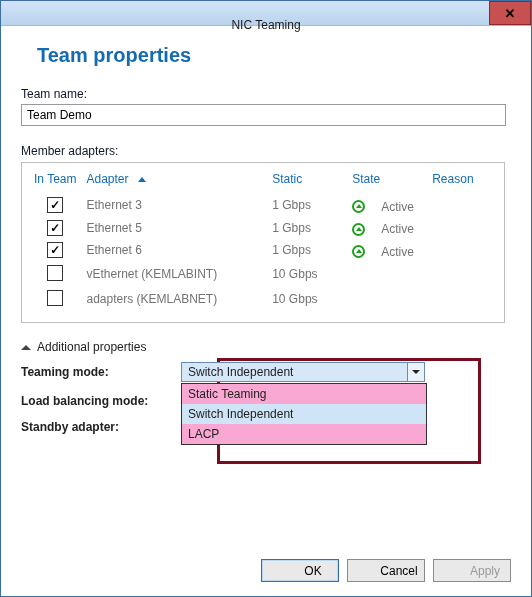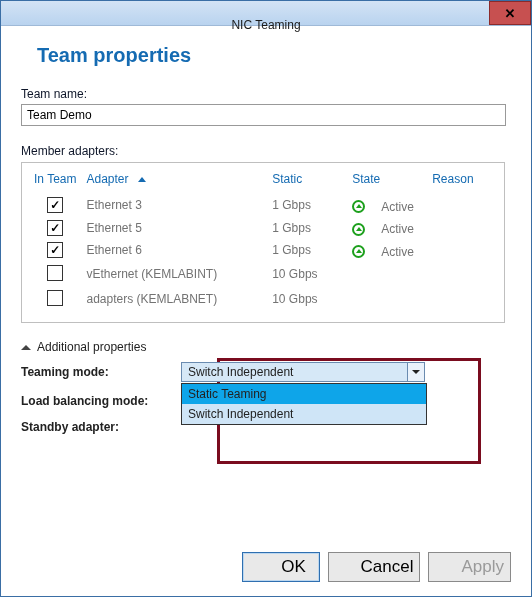--- a/index.html
+++ b/index.html
@@ -220,45 +220,45 @@
   }
   .combo-wrap {
     display: flex;
   }
   .dropdown {
     position: absolute;
     top: 21px;
     left: 0;
     width: 244px;
     border: 1px solid #333;
-    background: #0ea5e9;
+    background: #f9a8d4;
     z-index: 5;
   }
   .dropdown .opt {
     padding: 3px 6px;
     font-size: 12px;
     cursor: pointer;
   }
   .dropdown .opt.selected {
     background: #cfe5f7;
   }
   .button-bar {
     position: absolute;
     bottom: 14px;
     right: 20px;
     display: flex;
     gap: 8px;
   }
   .btn {
     min-width: 78px;
-    height: 30px;
+    height: 23px;
     border: 1px solid #8a8a8a;
     background: #e9e9e9;
     font-family: inherit;
-    font-size: 17px;
+    font-size: 12px;
     cursor: pointer;
     padding-left: 32px;
   }
   .btn.default {
     border: 1px solid #2f6fb0;
     box-shadow: inset 0 0 0 1px #bcd7ef;
   }
   .btn:disabled {
     color: #9a9a9a;
     cursor: default;
@@ -362,20 +362,21 @@
           <div class="combo">
             <div class="combo-wrap">
               <div class="combo-display" style="flex:1">Switch Independent</div>
               <div class="combo-btn">
                 <span class="caret"></span>
               </div>
             </div>
             <div class="dropdown" id="tm-dropdown">
                 <div class="opt">Static Teaming</div>
                 <div class="opt selected">Switch Independent</div>
+                <div class="opt">LACP</div>
               </div>
           </div>
         </div>
 
         <div class="prop-row" style="margin-top:12px;">
           <div class="prop-label">Load balancing mode:</div>
         </div>
 
         <div class="prop-row" style="margin-top:12px;">
           <div class="prop-label">Standby adapter:</div>

